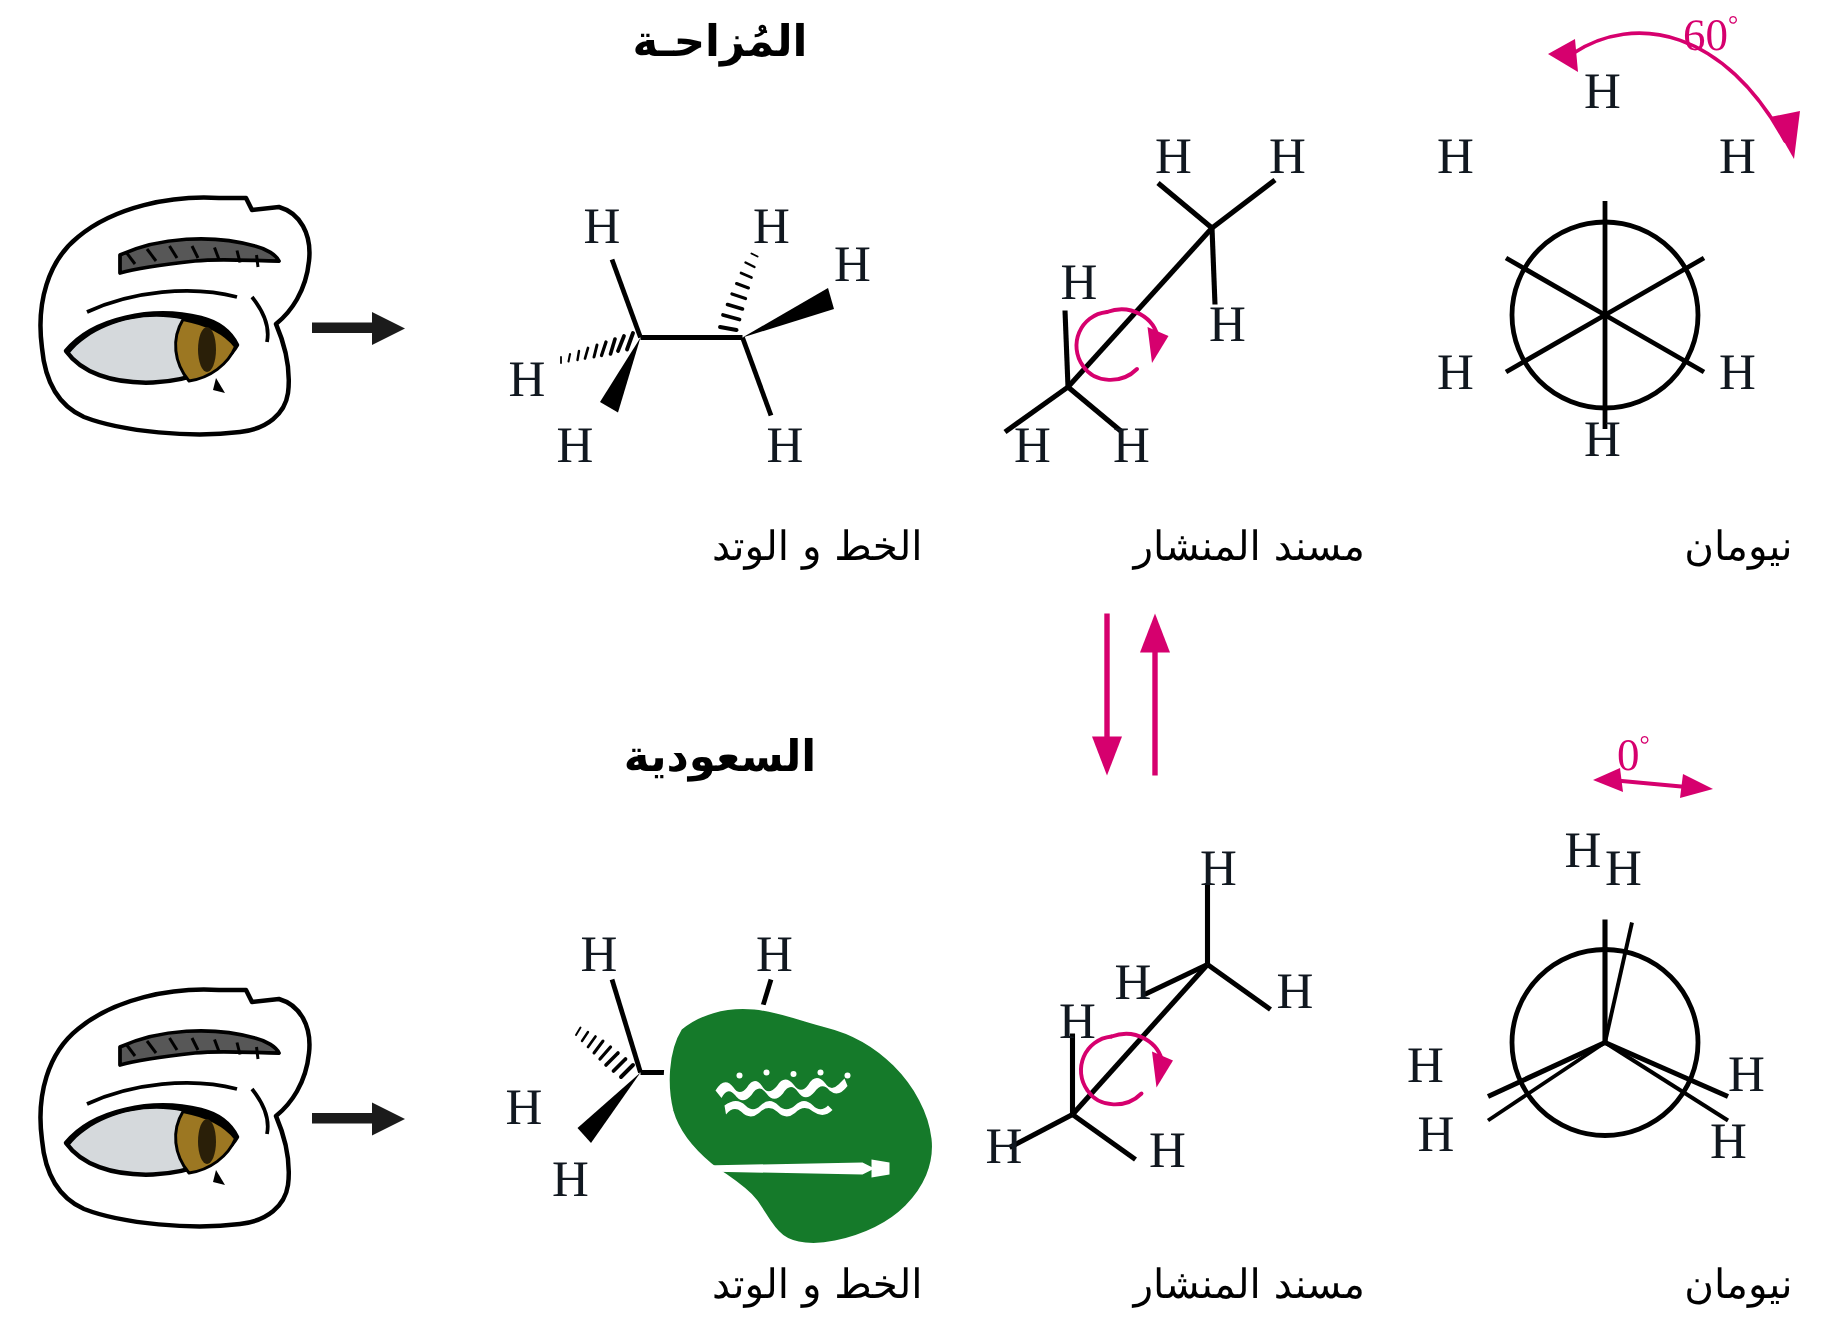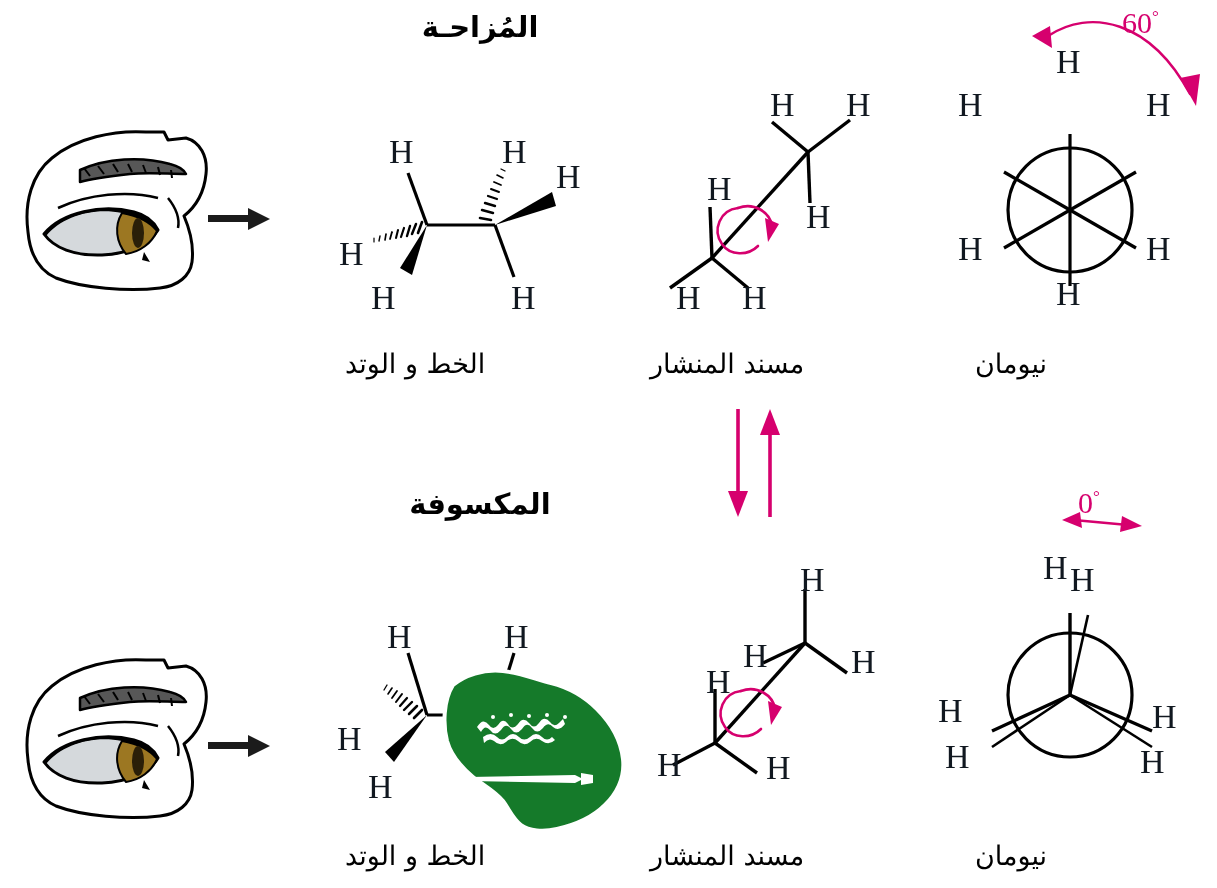--- a/index.html
+++ b/index.html
@@ -32,21 +32,21 @@
   .heading-main {
     font-size: 29px;
     letter-spacing: 0px;
   }
   .caption-ar {
     font-family: "DejaVu Serif", "Liberation Serif", serif;
     direction: rtl;
     font-size: 27px;
     color: #000000;
     white-space: nowrap;
-    text-align: left;
+    text-align: right;
   }
 
   
   .atom {
     font-family: "Liberation Serif", "DejaVu Serif", serif;
     font-size: 34px;
     color: #111820;
     line-height: 1;
     white-space: nowrap;
     user-select: none;
@@ -233,21 +233,21 @@
     <svg width="80" height="115" viewBox="0 0 80 115">
 
       <line x1="18" y1="4" x2="18" y2="92" stroke="#d6006e" stroke-width="3.6"></line>
       <path d="M8 86 L28 86 L18 112 Z" fill="#d6006e"></path>
 
       <line x1="50" y1="112" x2="50" y2="24" stroke="#d6006e" stroke-width="3.6"></line>
       <path d="M40 30 L60 30 L50 4 Z" fill="#d6006e"></path>
     </svg>
   </div>
 
-  <div class="abs heading-ar heading-main" style="left:330px; top:487px; width:300px;">المكسوفة</div>
+  <div class="abs heading-ar heading-main" style="left:330px; top:487px; width:300px;">السعودية</div>
 
   <div class="abs" style="left:18px; top:640px;">
     <svg width="260" height="180" viewBox="0 0 260 180">
       <path d="M10 120 C6 90 14 62 34 46 C58 26 96 18 128 20
                L146 20 L150 28 L168 26 C182 30 190 44 188 62
                C186 82 176 96 166 104 C172 118 176 134 174 150
                C172 164 160 174 142 176 C110 180 64 176 38 166
                C20 158 12 142 10 120 Z" fill="#ffffff" stroke="#000000" stroke-width="3" stroke-linejoin="round"></path>
       <path d="M62 58 C88 46 124 44 152 52 C160 54 166 58 168 62
                C150 62 130 60 112 62 C94 64 76 66 62 70 Z" fill="#575757" stroke="#000000" stroke-width="2.5" stroke-linejoin="round"></path>

